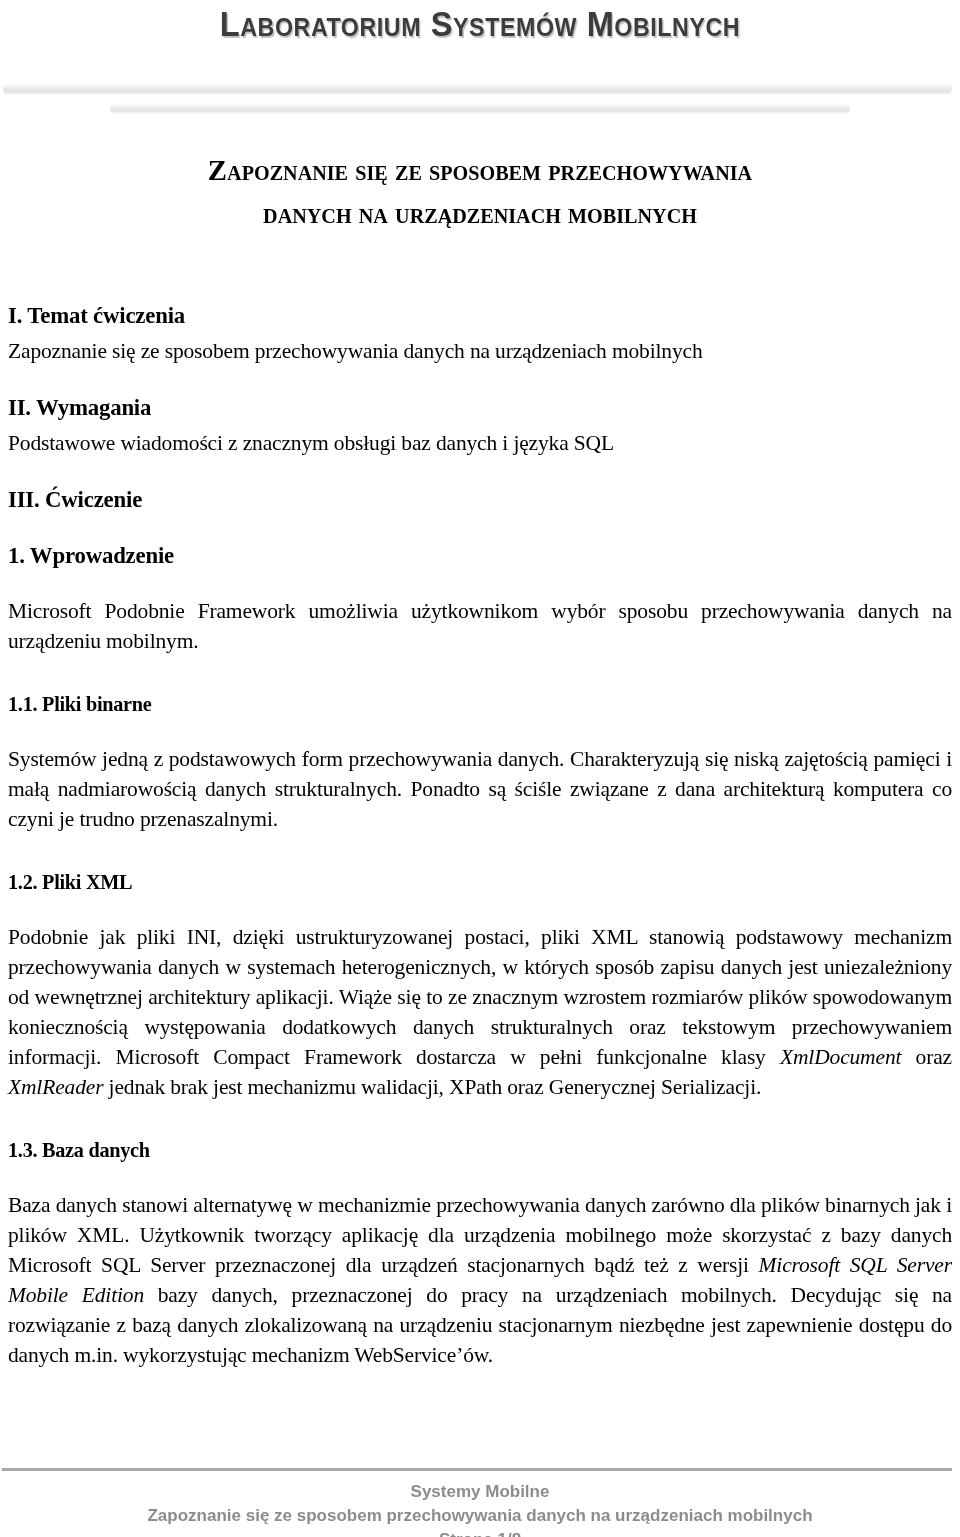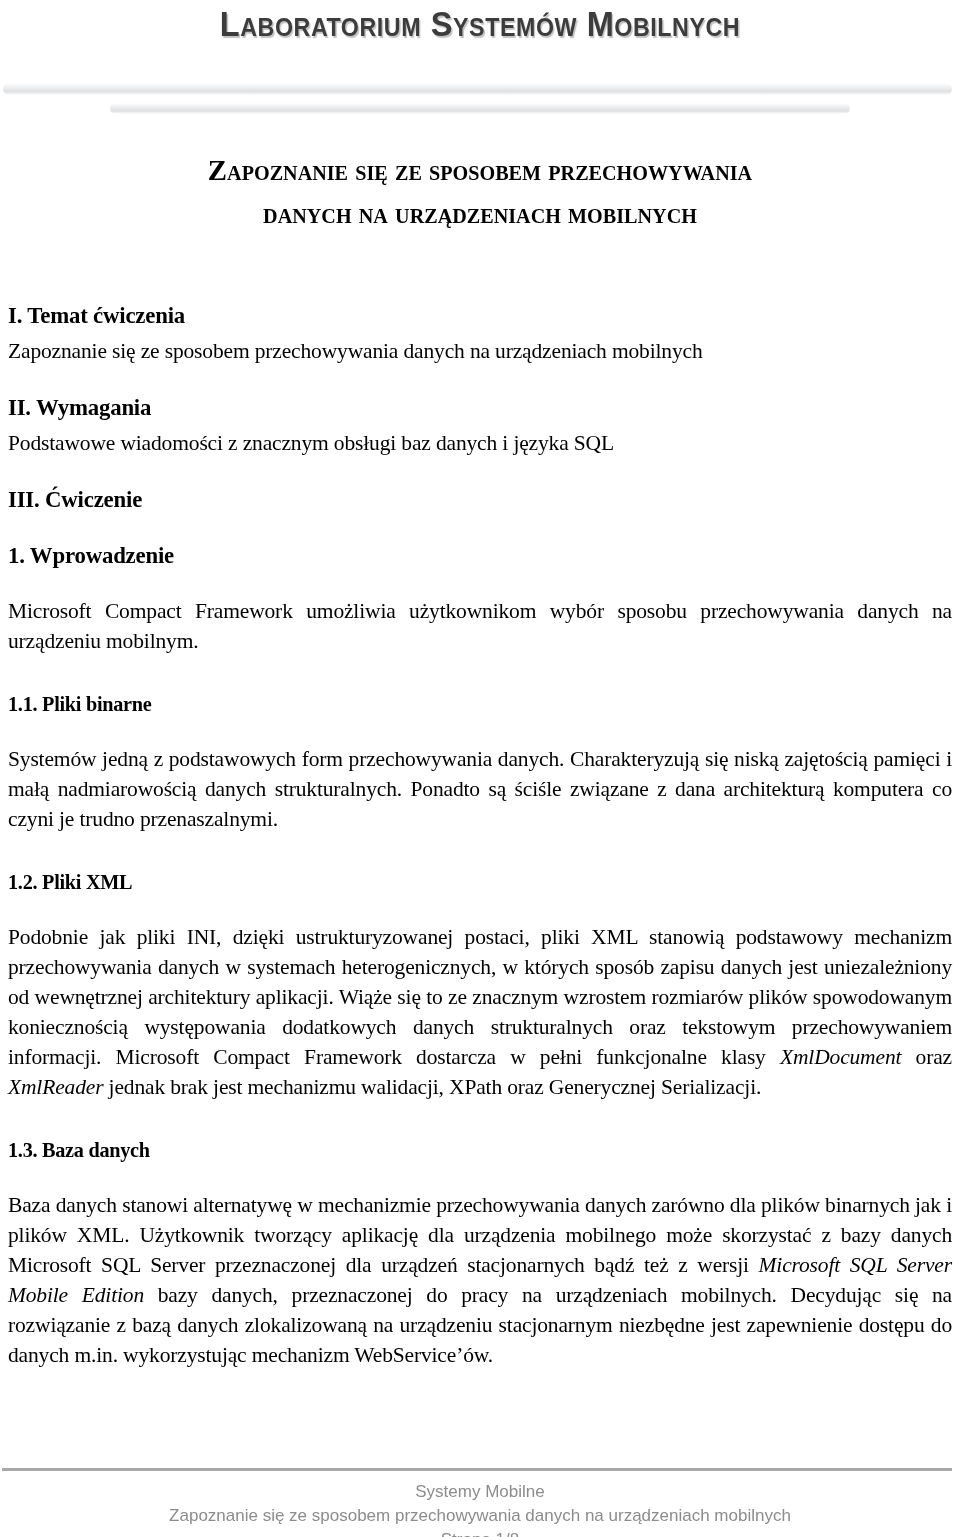--- a/index.html
+++ b/index.html
@@ -164,21 +164,21 @@
     position: absolute;
     left: 0;
     top: 18px;
     width: 960px;
     text-align: center;
     font-family: "Liberation Sans", "DejaVu Sans", sans-serif;
     font-size: 17px;
     line-height: 24px;
     color: #8c8c8c;
   }
-  .footer-text span { display: block; }
+  .footer-text span { display: block; font-weight: bold; }
 </style>
 </head>
 <body>
 
 <div class="page">
 
   <div class="doc-header">
     <div class="header-title">Laboratorium Systemów Mobilnych</div>
     <div class="rule-bar rule-bar-top"></div>
     <div class="rule-bar rule-bar-bottom"></div>
@@ -202,21 +202,21 @@
     <p class="plain-text">Podstawowe wiadomości z znacznym obsługi baz danych i języka SQL</p>
 
     <div class="gap-m"></div>
 
     <h2 class="sec-head">III. Ćwiczenie</h2>
 
     <div class="gap-m"></div>
 
     <h2 class="sec-head">1. Wprowadzenie</h2>
     <div class="gap-m"></div>
-    <p class="body-text">Microsoft Compact Framework umożliwia użytkownikom wybór sposobu przechowywania danych na urządzeniu mobilnym.</p>
+    <p class="body-text">Microsoft Podobnie Framework umożliwia użytkownikom wybór sposobu przechowywania danych na urządzeniu mobilnym.</p>
 
     <div class="gap-l"></div>
 
     <h3 class="sub-head">1.1. Pliki binarne</h3>
     <div class="gap-m"></div>
     <p class="body-text">Systemów jedną z podstawowych form przechowywania danych. Charakteryzują się niską zajętością pamięci i małą nadmiarowością danych strukturalnych. Ponadto są ściśle związane z dana architekturą komputera co czyni je trudno przenaszalnymi.</p>
 
     <div class="gap-l"></div>
 
     <h3 class="sub-head">1.2. Pliki XML</h3>

